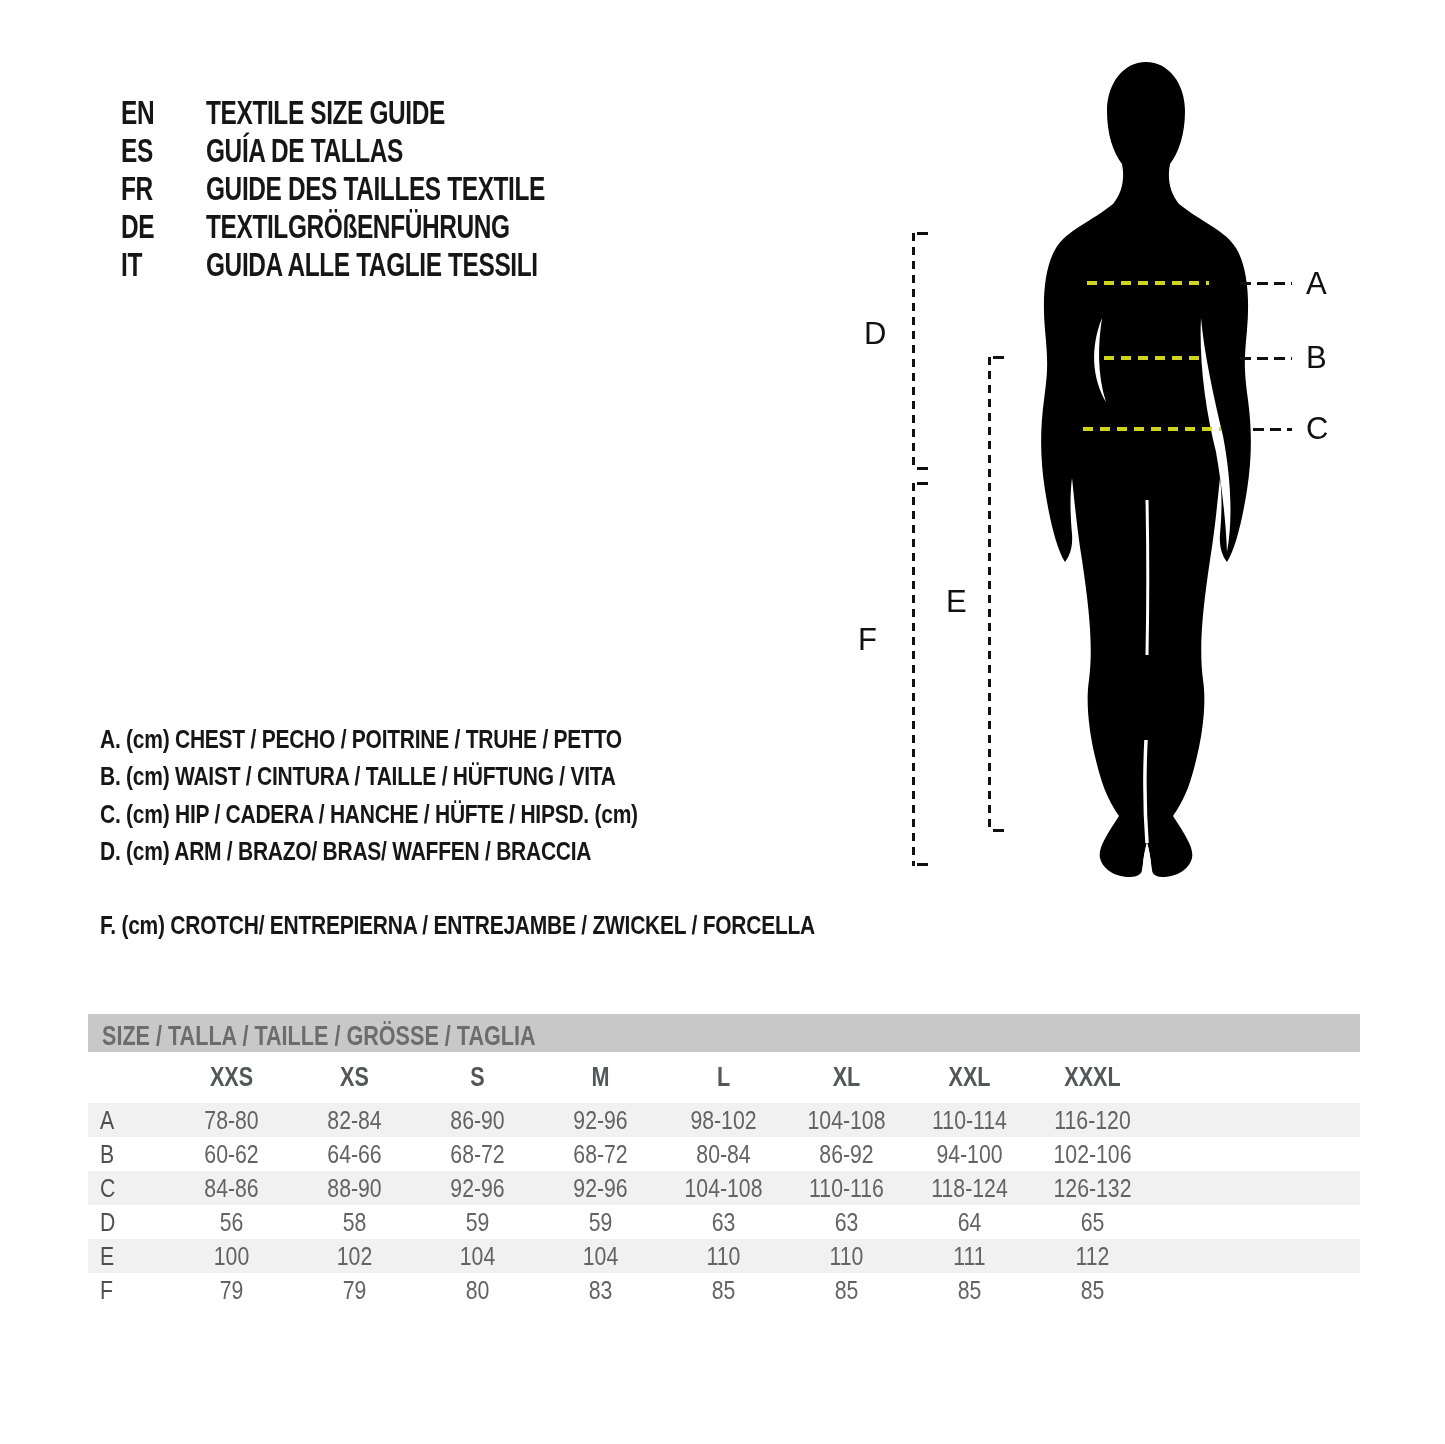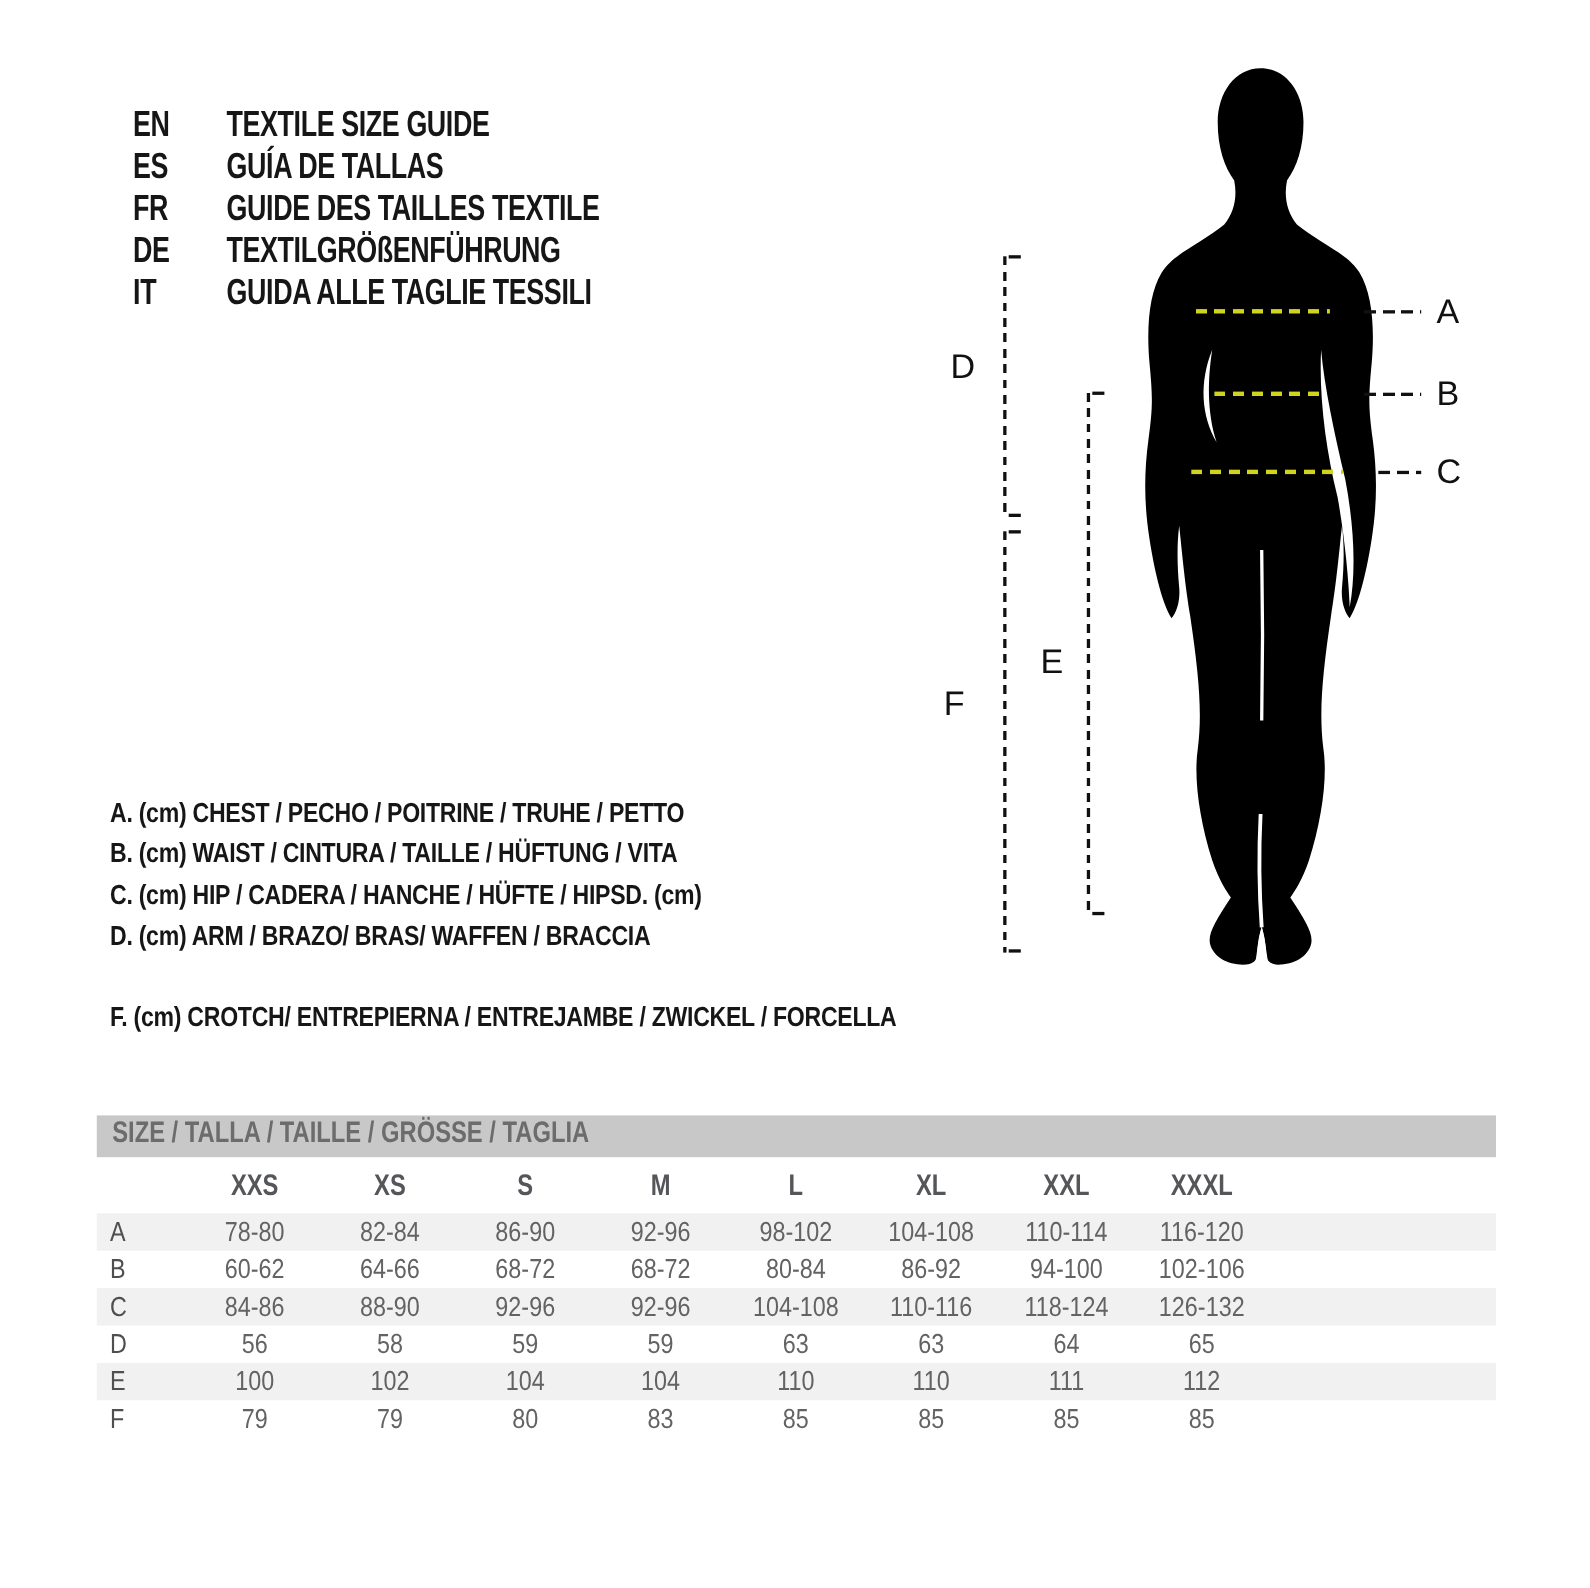--- a/index.html
+++ b/index.html
@@ -30,21 +30,21 @@
            background:repeating-linear-gradient(90deg,#d0d41c 0 10px,transparent 10px 17px); }
   .kdash { position:absolute; height:3px;
            background:repeating-linear-gradient(90deg,#101010 0 11px,transparent 11px 17px); }
   .vdash { position:absolute; width:3px;
            background:repeating-linear-gradient(180deg,#101010 0 8px,transparent 8px 14px); }
   .tick  { position:absolute; width:11px; height:3px; background:#101010; }
   .fig-label { position:absolute; font-size:31px; font-weight:400; color:#111111; line-height:32px; }
 
   
   .table-wrap { position:absolute; left:88px; top:1014px; width:1272px; }
-  .tbar { height:38px; background:#c8c8c8; display:flex; align-items:flex-start; padding-left:14px;
+  .tbar { height:38px; background:#c8c8c8; display:flex; align-items:flex-end; padding-left:14px;
           font-size:27px; font-weight:700; color:#6c6c6c; }
   .trow { display:flex; height:34px; align-items:center; }
   .trow.sizes { height:51px; }
   .trow.odd { background:#f1f1f2; }
   .lbl-cell { width:82px; flex:none; padding-left:14px; font-size:25px; color:#4f4f4f;
               transform:scaleX(0.85); transform-origin:0 50%; white-space:nowrap; }
   .size-cell { width:123px; flex:none; text-align:center; font-size:27px; font-weight:600;
                color:#54565a; transform:scaleX(0.80); transform-origin:50% 50%; white-space:nowrap; }
   .val-cell { width:123px; flex:none; text-align:center; font-size:25px; font-weight:400;
               color:#636363; transform:scaleX(0.85); transform-origin:50% 50%; white-space:nowrap; }

